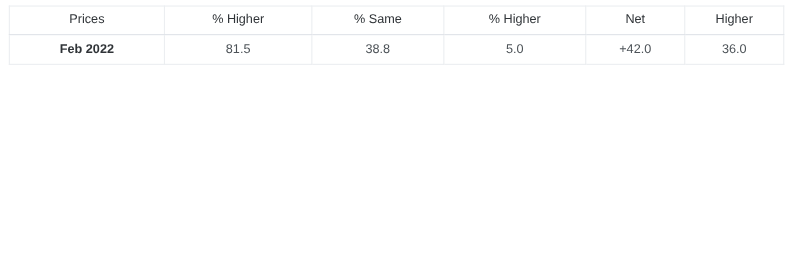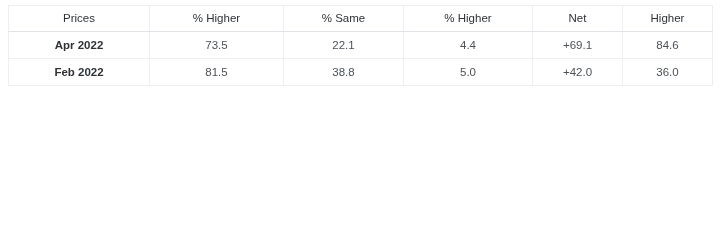--- a/index.html
+++ b/index.html
@@ -83,28 +83,20 @@
         <th>Prices</th>
         <th>% Higher</th>
         <th>% Same</th>
         <th>% Higher</th>
         <th>Net</th>
         <th>Higher</th>
       </tr>
     </thead>
     <tbody>
       <tr>
-        <td class="period-cell">Apr 2022</td>
-        <td>73.5</td>
-        <td>22.1</td>
-        <td>4.4</td>
-        <td>+69.1</td>
-        <td>84.6</td>
-      </tr>
-      <tr>
         <td class="period-cell">Feb 2022</td>
         <td>81.5</td>
         <td>38.8</td>
         <td>5.0</td>
         <td>+42.0</td>
         <td>36.0</td>
       </tr>
     </tbody>
   </table>
 </div>

